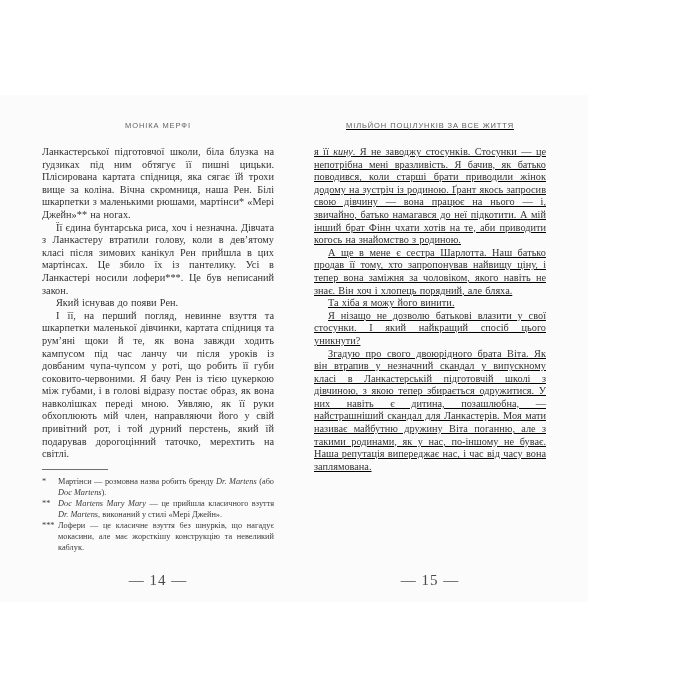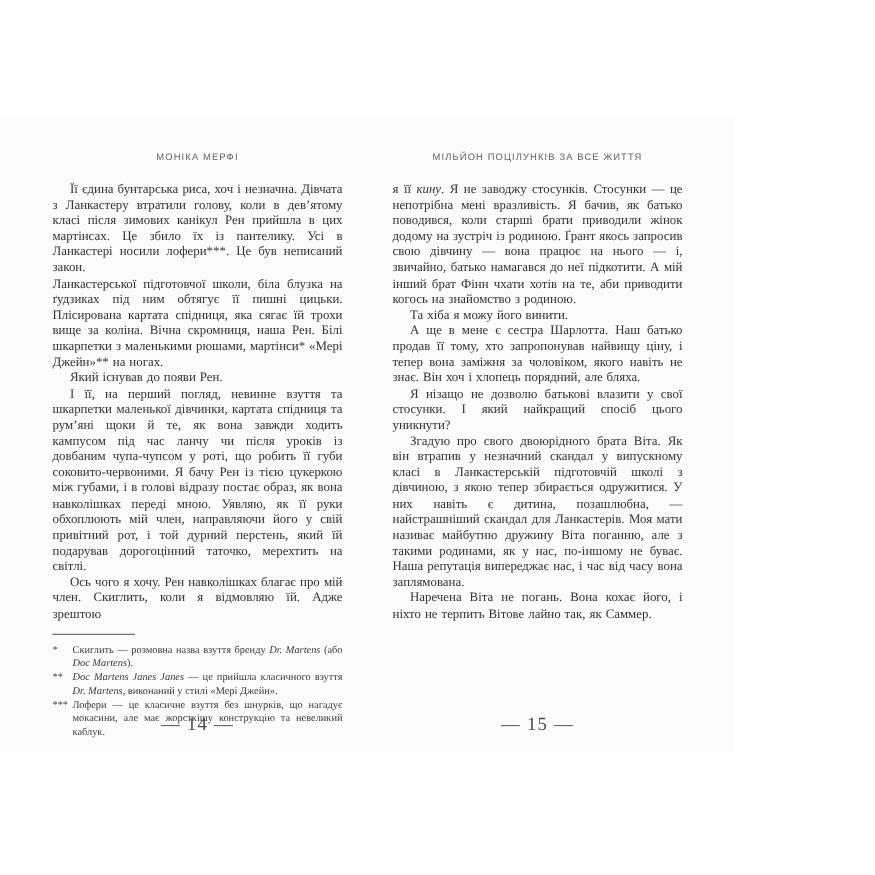--- a/index.html
+++ b/index.html
@@ -6,21 +6,21 @@
   .canvas {
     position: relative; width: 700px; height: 700px;
     background: #ffffff; overflow: hidden;
   }
   .spread {
     position: absolute; left: 0; top: 95px; width: 588px; height: 507px;
     background: #fbfbfc; display: flex; justify-content: flex-end;
   }
   .page { position: relative; width: 350px; height: 100%; box-sizing: border-box; }
   .page-left  { padding: 26px 20px 0 42px; }
-  .page-right { padding: 26px 42px 0 20px; }
+  .page-right { padding: 26px 42px 0 20px; text-decoration: underline; }
   .running-header {
     font-family: "Liberation Sans", sans-serif;
     font-size: 7.5px; letter-spacing: 0.9px; color: #636363;
     text-align: center; margin-bottom: 16px; white-space: nowrap;
   }
   .body-text { }
   .para {
     font-family: "Liberation Serif", serif;
     font-size: 10.3px; line-height: 12.6px; color: #333333;
     text-align: justify; margin: 0; text-indent: 14px;
@@ -51,56 +51,54 @@
 </style>
 </head>
 <body>
 
 <div class="canvas">
   <div class="spread">
 
     <div class="page page-left">
       <div class="running-header">МОНІКА МЕРФІ</div>
       <div class="body-text">
+        <p class="para noindent">Ланкастерської підготовчої школи, біла блузка на ґудзиках під ним обтягує її пишні цицьки. Плісирована картата спідниця, яка сягає їй трохи вище за коліна. Вічна скромниця, наша Рен. Білі шкарпетки з маленькими рюшами, мартінси* «Мері Джейн»** на ногах.</p>
         <p class="para">Її єдина бунтарська риса, хоч і незначна. Дівчата з Ланкастеру втратили голову, коли в дев’ятому класі після зимових канікул Рен прийшла в цих мартінсах. Це збило їх із пантелику. Усі в Ланкастері носили лофери***. Це був неписаний закон.</p>
-        <p class="para noindent">Ланкастерської підготовчої школи, біла блузка на ґудзиках під ним обтягує її пишні цицьки. Плісирована картата спідниця, яка сягає їй трохи вище за коліна. Вічна скромниця, наша Рен. Білі шкарпетки з маленькими рюшами, мартінси* «Мері Джейн»** на ногах.</p>
         <p class="para">Який існував до появи Рен.</p>
         <p class="para">І її, на перший погляд, невинне взуття та шкарпетки маленької дівчинки, картата спідниця та рум’яні щоки й те, як вона завжди ходить кампусом під час ланчу чи після уроків із довбаним чупа-чупсом у роті, що робить її губи соковито-червоними. Я бачу Рен із тією цукеркою між губами, і в голові відразу постає образ, як вона навколішках переді мною. Уявляю, як її руки обхоплюють мій член, направляючи його у свій привітний рот, і той дурний перстень, який їй подарував дорогоцінний таточко, мерехтить на світлі.</p>
-        <p class="para">Ось чого я хочу. Рен навколішках благає про мій член. Скиглить, коли я відмовляю їй. Адже зрештою</p>
       </div>
 
       <div class="footnotes">
         <div class="fn-rule"></div>
 
         <div class="fn">
           <span class="fn-marker">*</span>
-          <span class="fn-body"><span>Скиглить — розмовна назва взуття бренду </span><i>Dr. Martens</i><span> (або </span><i>Doc Martens</i><span>).</span></span>
+          <span class="fn-body"><span>Мартінси — розмовна назва робить бренду </span><i>Dr. Martens</i><span> (або </span><i>Doc Martens</i><span>).</span></span>
         </div>
 
         <div class="fn">
           <span class="fn-marker">**</span>
-          <span class="fn-body"><i>Doc Martens Janes Janes</i><span> — це прийшла класичного взуття </span><i>Dr. Martens</i><span>, виконаний у стилі «Мері Джейн».</span></span>
+          <span class="fn-body"><i>Doc Martens Mary Mary</i><span> — це прийшла класичного взуття </span><i>Dr. Martens</i><span>, виконаний у стилі «Мері Джейн».</span></span>
         </div>
 
         <div class="fn">
           <span class="fn-marker">***</span>
           <span class="fn-body">Лофери — це класичне взуття без шнурків, що нагадує мокасини, але має жорсткішу конструкцію та невеликий каблук.</span>
         </div>
       </div>
 
       <div class="pagenum">— 14 —</div>
     </div>
 
     <div class="page page-right">
       <div class="running-header">МІЛЬЙОН ПОЦІЛУНКІВ ЗА ВСЕ ЖИТТЯ</div>
       <div class="body-text">
         <p class="para noindent"><span>я її </span><em>кину</em><span>. Я не заводжу стосунків. Стосунки — це непотрібна мені вразливість. Я бачив, як батько поводився, коли старші брати приводили жінок додому на зустріч із родиною. Ґрант якось запросив свою дівчину — вона працює на нього — і, звичайно, батько намагався до неї підкотити. А мій інший брат Фінн чхати хотів на те, аби приводити когось на знайомство з родиною.</span></p>
+        <p class="para">А ще в мене є сестра Шарлотта. Наш батько продав її тому, хто запропонував найвищу ціну, і тепер вона заміжня за чоловіком, якого навіть не знає. Він хоч і хлопець порядний, але бляха.</p>
         <p class="para">Та хіба я можу його винити.</p>
-        <p class="para">А ще в мене є сестра Шарлотта. Наш батько продав її тому, хто запропонував найвищу ціну, і тепер вона заміжня за чоловіком, якого навіть не знає. Він хоч і хлопець порядний, але бляха.</p>
         <p class="para">Я нізащо не дозволю батькові влазити у свої стосунки. І який найкращий спосіб цього уникнути?</p>
         <p class="para">Згадую про свого двоюрідного брата Віта. Як він втрапив у незначний скандал у випускному класі в Ланкастерській підготовчій школі з дівчиною, з якою тепер збирається одружитися. У них навіть є дитина, позашлюбна, — найстрашніший скандал для Ланкастерів. Моя мати називає майбутню дружину Віта поганню, але з такими родинами, як у нас, по-іншому не буває. Наша репутація випереджає нас, і час від часу вона заплямована.</p>
-        <p class="para">Наречена Віта не погань. Вона кохає його, і ніхто не терпить Вітове лайно так, як Саммер.</p>
       </div>
       <div class="pagenum">— 15 —</div>
     </div>
 
   </div>
 </div>
 
 </body></html>

